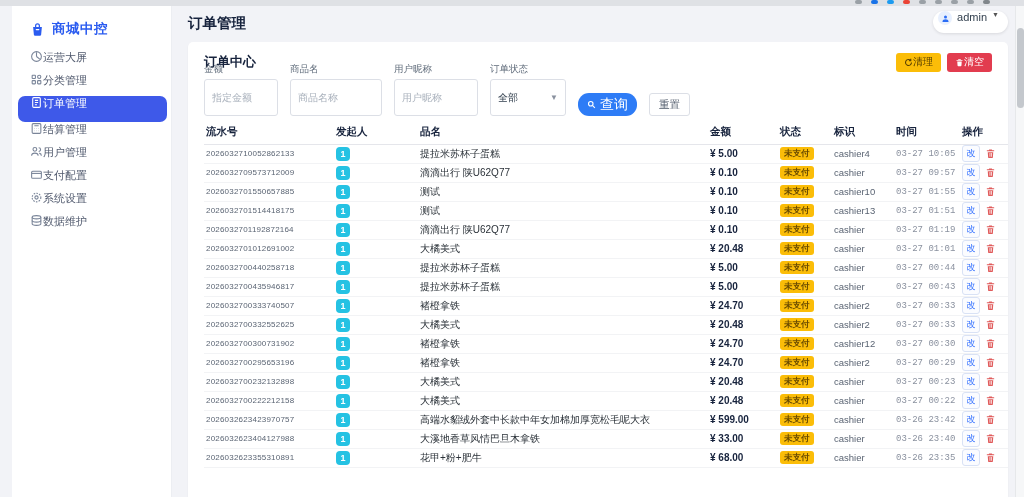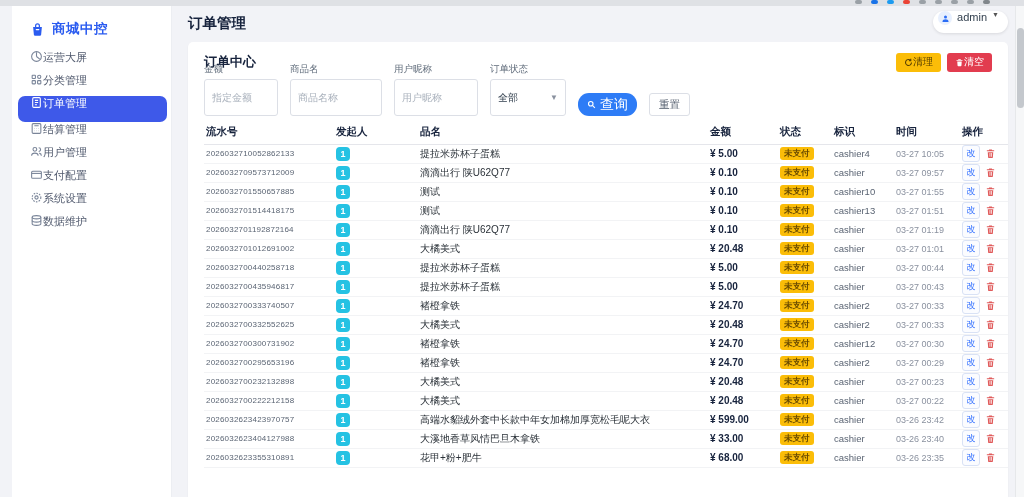--- a/index.html
+++ b/index.html
@@ -91,21 +91,21 @@
   tbody td {
     height:19px; border-bottom:1px solid #f2f3f5; font-size:10px; color:#333b45;
     padding:0 4px 0 2px; white-space:nowrap; overflow:hidden; text-overflow:ellipsis;
   }
   .c-serial { width:130px; } td.c-serial { font-size:8px; color:#5a6473; letter-spacing:.2px; }
   .c-init { width:84px; }
   .c-prod { width:290px; } td.c-prod { font-size:10px; color:#2a3138; }
   .c-amt { width:70px; } td.c-amt { font-weight:bold; color:#17233d; font-size:10px; }
   .c-status { width:54px; }
   .c-id { width:62px;margin-top:16px; } td.c-id { font-size:9.5px; color:#5a6473; }
-  .c-time { width:66px; } td.c-time { font-size:9px; color:#8a919f; }
+  .c-time { width:66px;font-family:Liberation Mono, monospace; } td.c-time { font-size:9px; color:#8a919f; }
   .c-ops { width:50px; }
   .badge-cyan {
     display:inline-flex; align-items:center; justify-content:center;
     min-width:14px; height:14px; border-radius:4px; background:#25c2e3;
     color:#fff; font-size:9px; font-weight:bold; padding:0 3px;
   }
   .badge-status {
     display:inline-block; background:#fbbd08; color:#6b4c00; font-size:8.5px;
     padding:2px 4px; border-radius:3px; line-height:1; font-weight:bold;
   }

